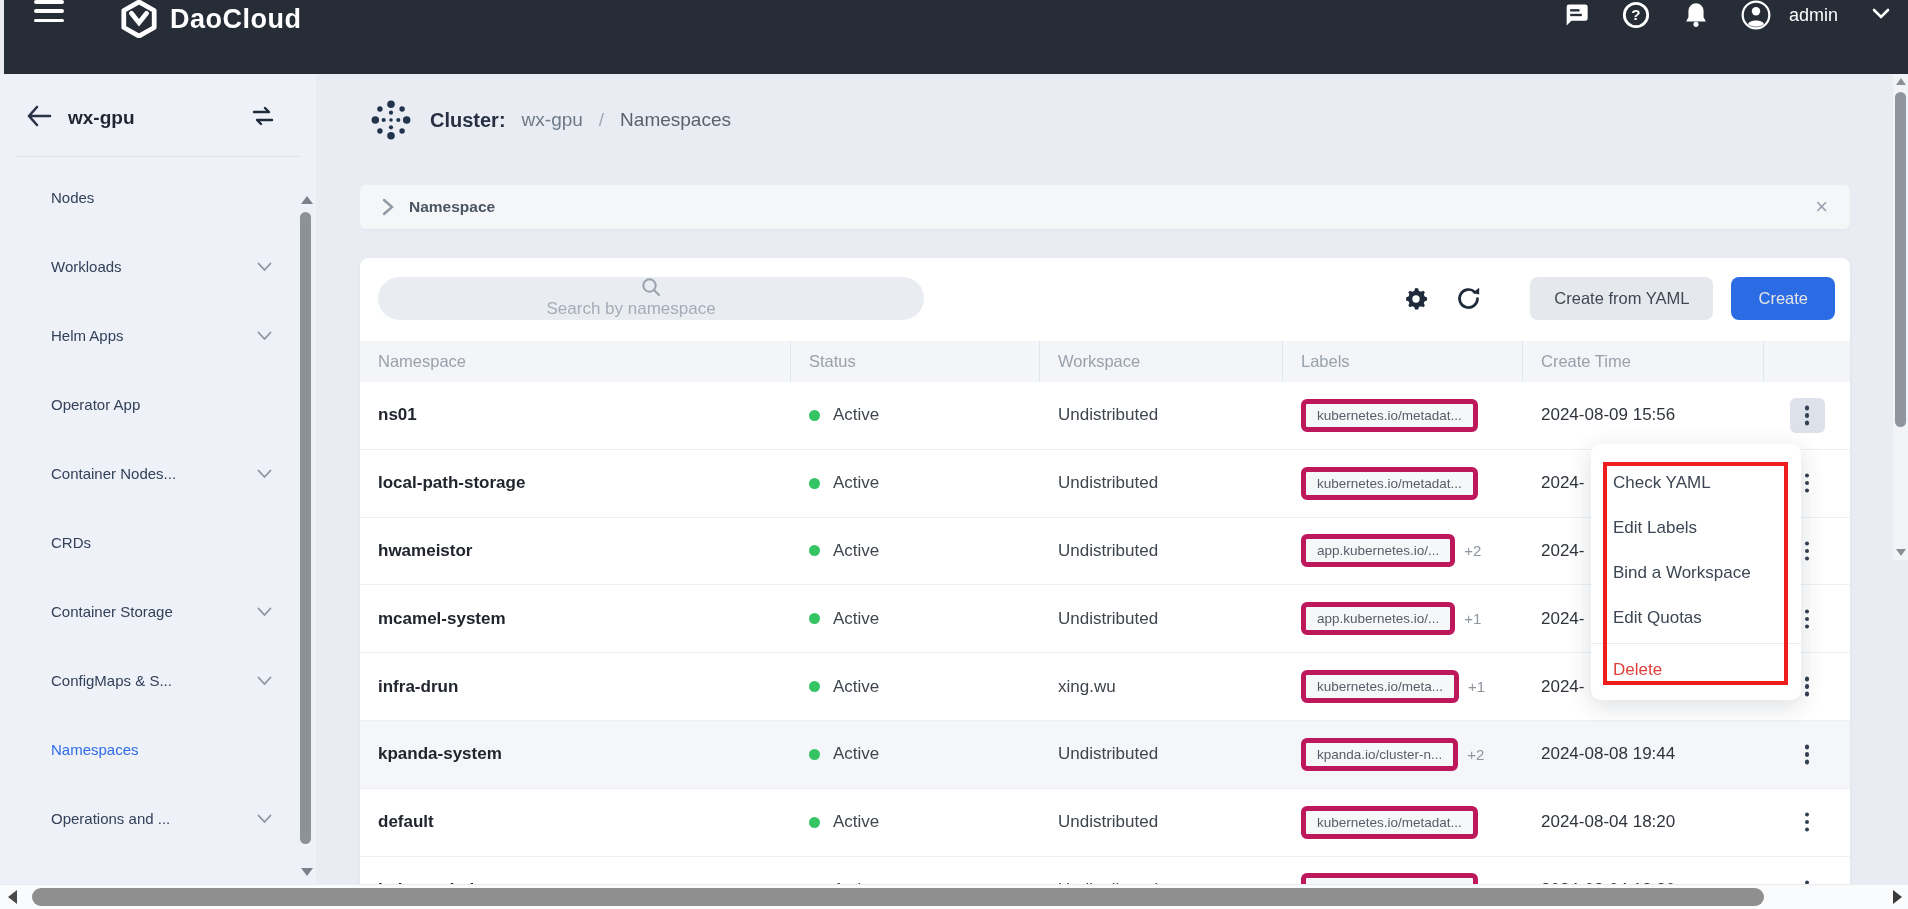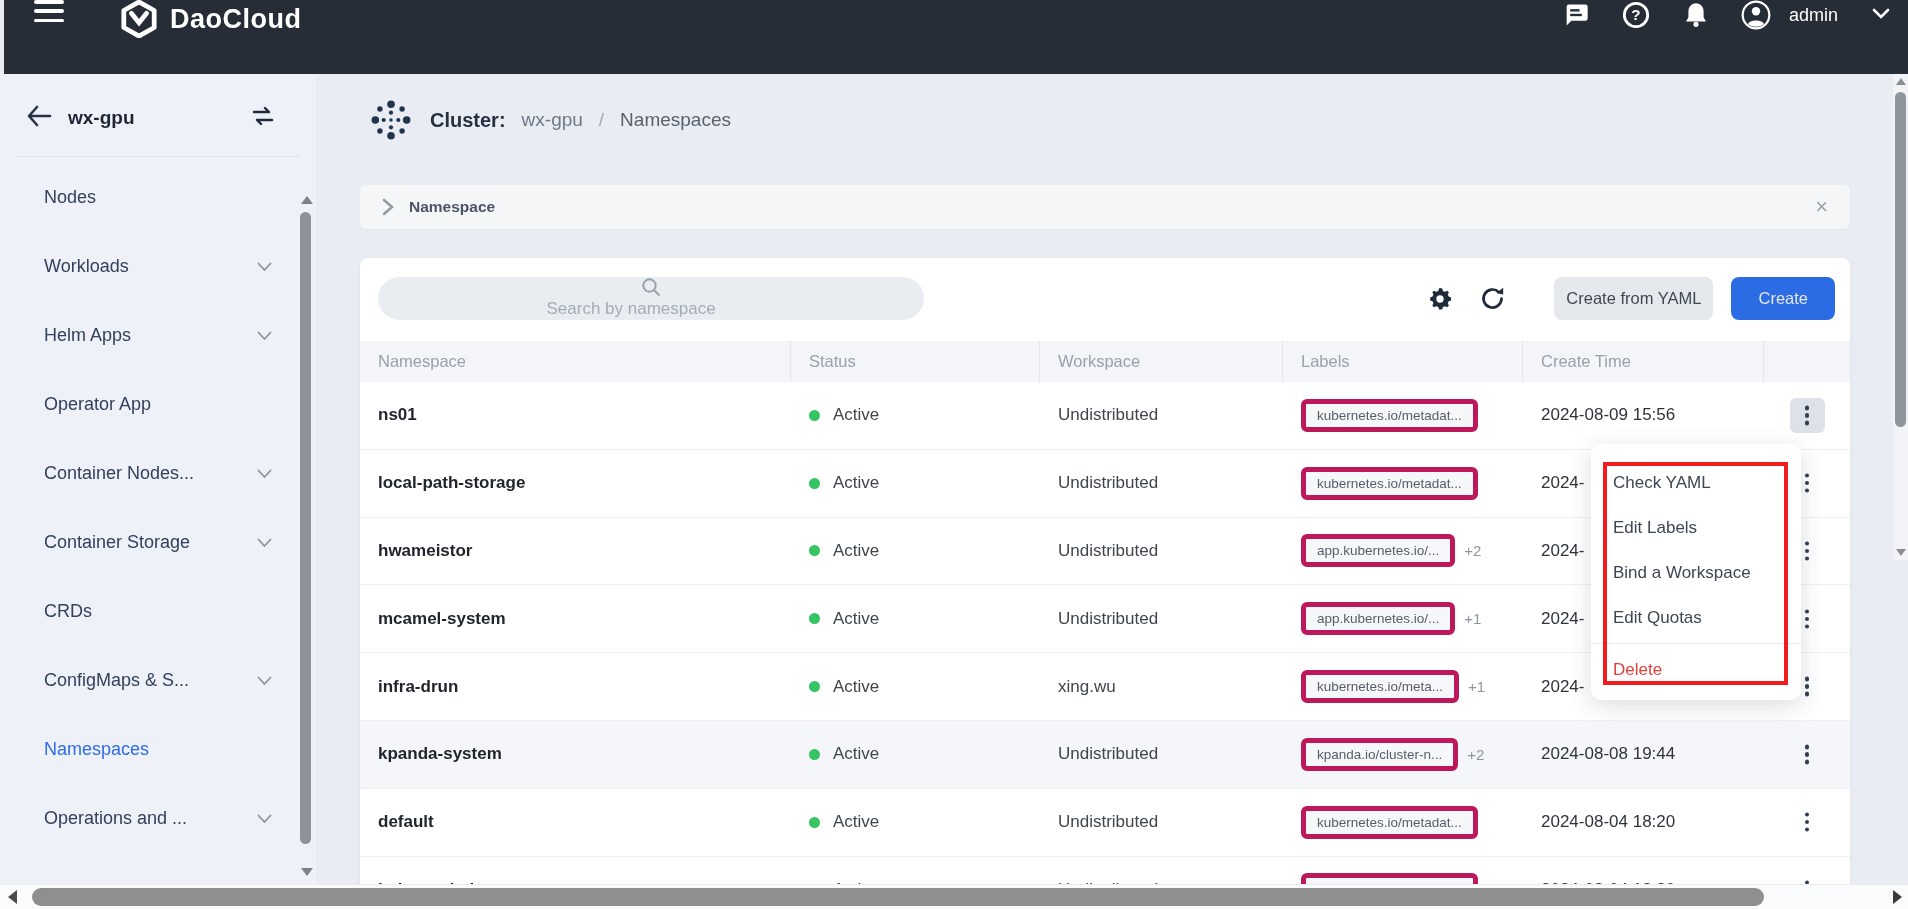--- a/index.html
+++ b/index.html
@@ -19,21 +19,21 @@
   .admin-name { color:#fff; font-size:18px; margin-left:-12px; }
   .nav-chevron { margin-left:4px; }
 
   
   .sidebar { position:absolute; left:0; top:74px; width:316px; bottom:0; background:#eef1f7; z-index:20; }
   .side-head { display:flex; align-items:center; padding:30px 22px 24px 26px; }
   .side-title { font-size:19px; font-weight:bold; color:#1f2633; margin-left:16px; flex:1; }
   .side-divider { border-top:1px solid #dfe3ea; margin:0 16px; }
   .side-nav { padding-top:6px; }
   .side-item { height:69px; display:flex; align-items:center; padding:0 44px; cursor:pointer; }
-  .side-label { font-size:18px; color:#33415a; flex:1; white-space:nowrap; }
+  .side-label { font-size:15px; color:#33415a; flex:1; white-space:nowrap;margin-left:7px; }
   .side-item.active .side-label { color:#2f6ce8; }
   .side-item svg { flex:none; }
 
   
   .sb-scroll { position:absolute; top:0; right:2px; width:16px; bottom:0; }
   .sb-up, .sb-down { position:absolute; left:3px; width:0; height:0; border-left:6px solid transparent; border-right:6px solid transparent; }
   .sb-up   { top:122px; border-bottom:8px solid #7b828c; }
   .sb-down { top:794px; border-top:8px solid #7b828c; }
   .sb-thumb { position:absolute; top:138px; left:2px; width:11px; height:632px; border-radius:6px; background:#8d9299; cursor:grab; }
 
@@ -56,21 +56,21 @@
     border-radius:8px 8px 0 0; box-shadow:0 1px 4px rgba(25,35,50,.06); }
   .toolbar { position:relative; height:83px; }
   .search-pill { position:absolute; left:18px; top:19px; width:546px; height:43px; background:#e9edf2;
     border-radius:22px; display:flex; align-items:center; padding:0 16px;flex-direction:column; }
   .search-pill input { flex:1; margin-left:12px; background:transparent; border:none; outline:none;
     font-size:17px; color:#3c434d; font-family:inherit; }
   .search-pill input::placeholder { color:#a4acb7; }
   .tool-right { position:absolute; right:15px; top:19px; height:43px; display:flex; align-items:center; gap:24px; }
   .icon-btn { width:28px; height:28px; display:flex; align-items:center; justify-content:center; cursor:pointer; }
   .btn { height:43px; border:none; border-radius:8px; font-size:16.5px; font-family:inherit; cursor:pointer; }
-  .btn-gray { background:#e5e8ed; color:#3f4854; padding:0 12px;margin-left:24px; }
+  .btn-gray { background:#e5e8ed; color:#3f4854; padding:0 24px;margin-left:24px; }
   .btn-blue { background:#2b6ce5; color:#e5e5e5; padding:0 27px; margin-left:-6px; }
 
   
   .thead { display:grid; grid-template-columns:431px 249px 243px 240px 241px 86px; height:41px;
     background:#f3f5f8; align-items:center; }
   .th { font-size:16.5px; color:#99a1ac; padding-left:18px; height:100%; display:flex; align-items:center;
     border-right:1px solid #e2e6eb; }
   .th:last-child { border-right:none; }
   .trow { display:grid; grid-template-columns:431px 249px 243px 240px 241px 86px; height:67.8px;
     align-items:center; border-bottom:1px solid #eef1f4; background:#fff; }
@@ -200,27 +200,27 @@
         <div class="side-item">
           <span class="side-label">Operator App</span>
         </div>
         <div class="side-item">
           <span class="side-label">Container Nodes...</span>
           <svg width="15" height="10" viewBox="0 0 15 10">
             <polyline points="1.5,1.5 7.5,8 13.5,1.5" fill="none" stroke="#8b95a1" stroke-width="1.8" stroke-linecap="round"></polyline>
           </svg>
         </div>
         <div class="side-item">
+          <span class="side-label">CRDs</span>
+        </div>
+        <div class="side-item">
           <span class="side-label">Container Storage</span>
           <svg width="15" height="10" viewBox="0 0 15 10">
             <polyline points="1.5,1.5 7.5,8 13.5,1.5" fill="none" stroke="#8b95a1" stroke-width="1.8" stroke-linecap="round"></polyline>
           </svg>
-        </div>
-        <div class="side-item">
-          <span class="side-label">CRDs</span>
         </div>
         <div class="side-item">
           <span class="side-label">ConfigMaps &amp; S...</span>
           <svg width="15" height="10" viewBox="0 0 15 10">
             <polyline points="1.5,1.5 7.5,8 13.5,1.5" fill="none" stroke="#8b95a1" stroke-width="1.8" stroke-linecap="round"></polyline>
           </svg>
         </div>
         <div class="side-item active">
           <span class="side-label">Namespaces</span>
         </div>

